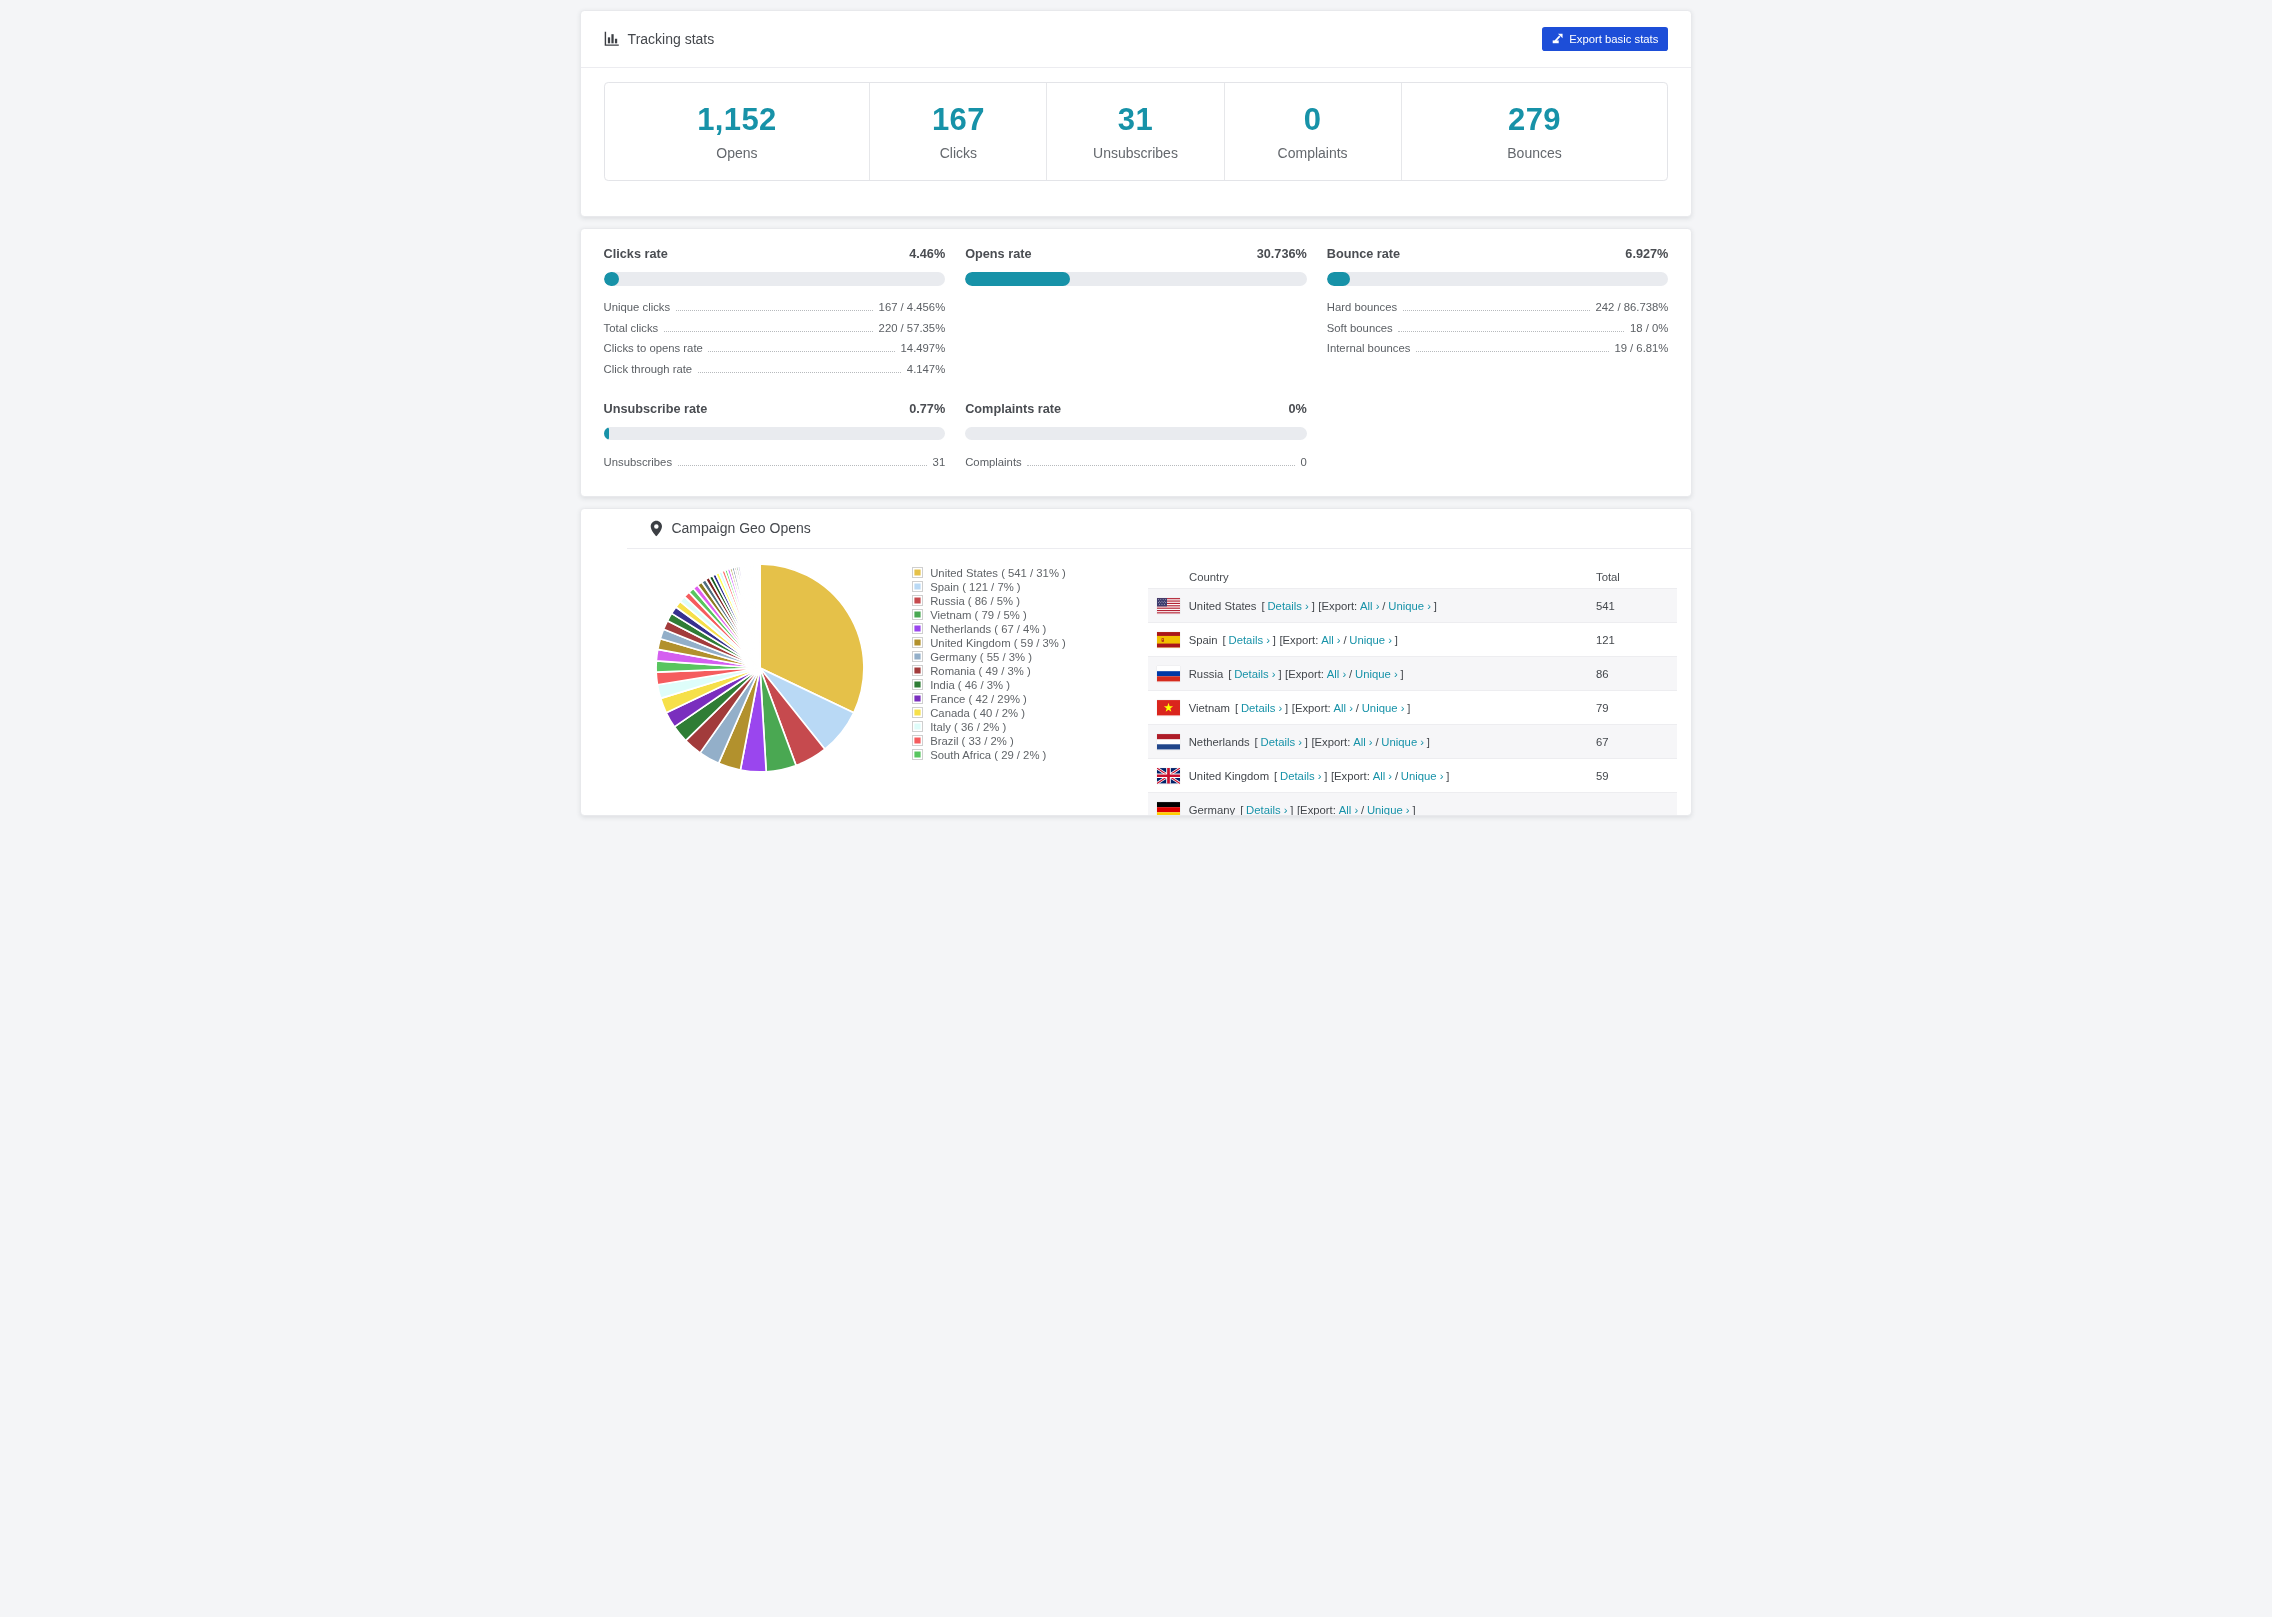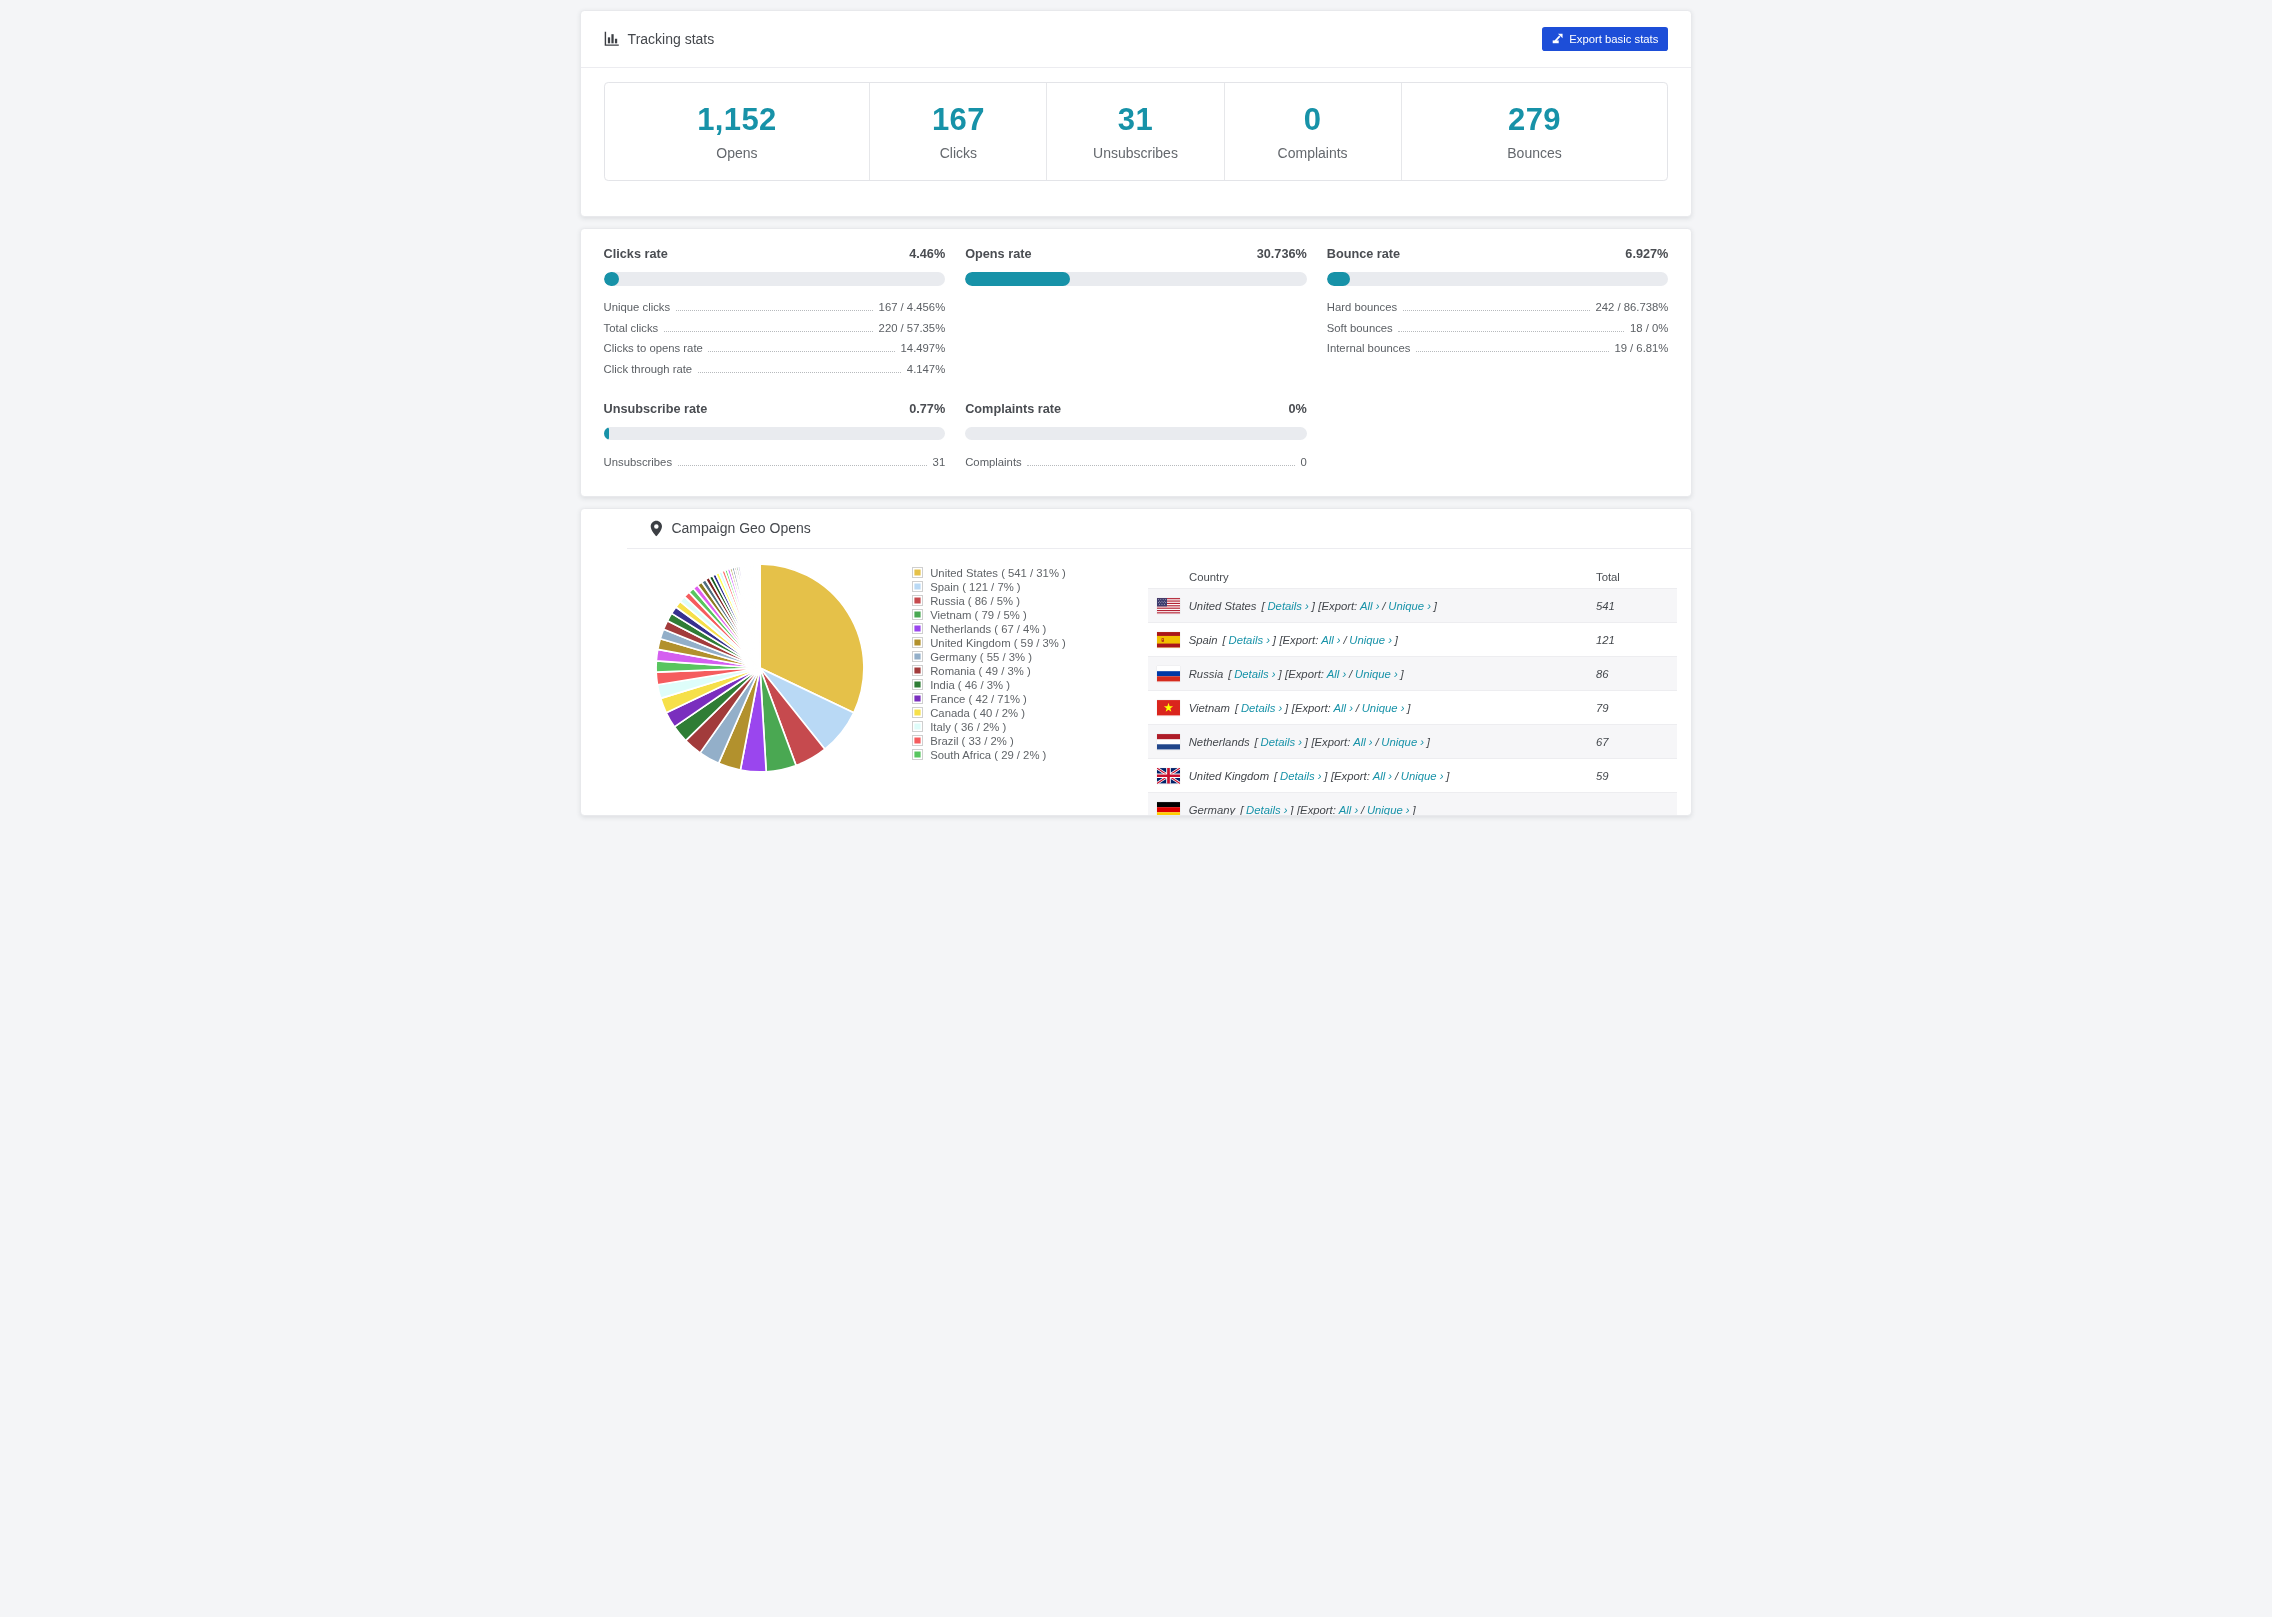--- a/index.html
+++ b/index.html
@@ -40,21 +40,21 @@
   .pie-wrap{width:212px;height:212px;margin:13.4px 0 0 40px;flex:none;}
   .legend{margin:17px 0 0 46px;width:236px;flex:none;}
   .li{display:flex;align-items:center;height:14px;font-size:11.3px;color:#606468;cursor:pointer;}
   .sw{width:9.2px;height:9.2px;border:0.7px solid #cfcfcf;box-shadow:inset 0 0 0 1.4px #fff;
       margin-right:7px;flex:none;}
   .geo-table{flex:1;margin:17px 14px 0 0;}
   .thead{display:flex;font-size:11.3px;color:#4a4e53;height:22.6px;align-items:center;}
   .th-country{padding-left:41px;}
   .tot-col{margin-left:auto;width:81px;flex:none;}
   .trow{display:flex;align-items:center;height:34px;font-size:11.3px;color:#43474c;
-        border-top:0.7px solid #ededf0;padding-left:8.5px;box-sizing:border-box;font-style:italic;}
+        border-top:0.7px solid #ededf0;padding-left:8.5px;box-sizing:border-box;}
   .trow.alt{background:#f6f6f8;}
   .flag{width:23px;height:15.5px;flex:none;margin-right:9.2px;box-shadow:0 0 0.7px rgba(0,0,0,.3);}
   .cname{margin-right:5px;}
   .dim{color:#43474c;}
   .lnk{color:#1792a8;text-decoration:none;margin:0 2.8px;cursor:pointer;}
   .sp{margin-left:3.5px;}
 </style>
 </head>
 <body>
 
@@ -334,21 +334,21 @@
         <div class="li">
             <span class="sw" style="background: rgb(162, 59, 59);"></span>
             <span>Romania ( 49 / 3% )</span>
           </div>
         <div class="li">
             <span class="sw" style="background: rgb(47, 125, 53);"></span>
             <span>India ( 46 / 3% )</span>
           </div>
         <div class="li">
             <span class="sw" style="background: rgb(122, 46, 190);"></span>
-            <span>France ( 42 / 71% )</span>
+            <span>France ( 42 / 29% )</span>
           </div>
         <div class="li">
             <span class="sw" style="background: rgb(246, 224, 74);"></span>
             <span>Canada ( 40 / 2% )</span>
           </div>
         <div class="li">
             <span class="sw" style="background: rgb(222, 253, 250);"></span>
             <span>Italy ( 36 / 2% )</span>
           </div>
         <div class="li">

